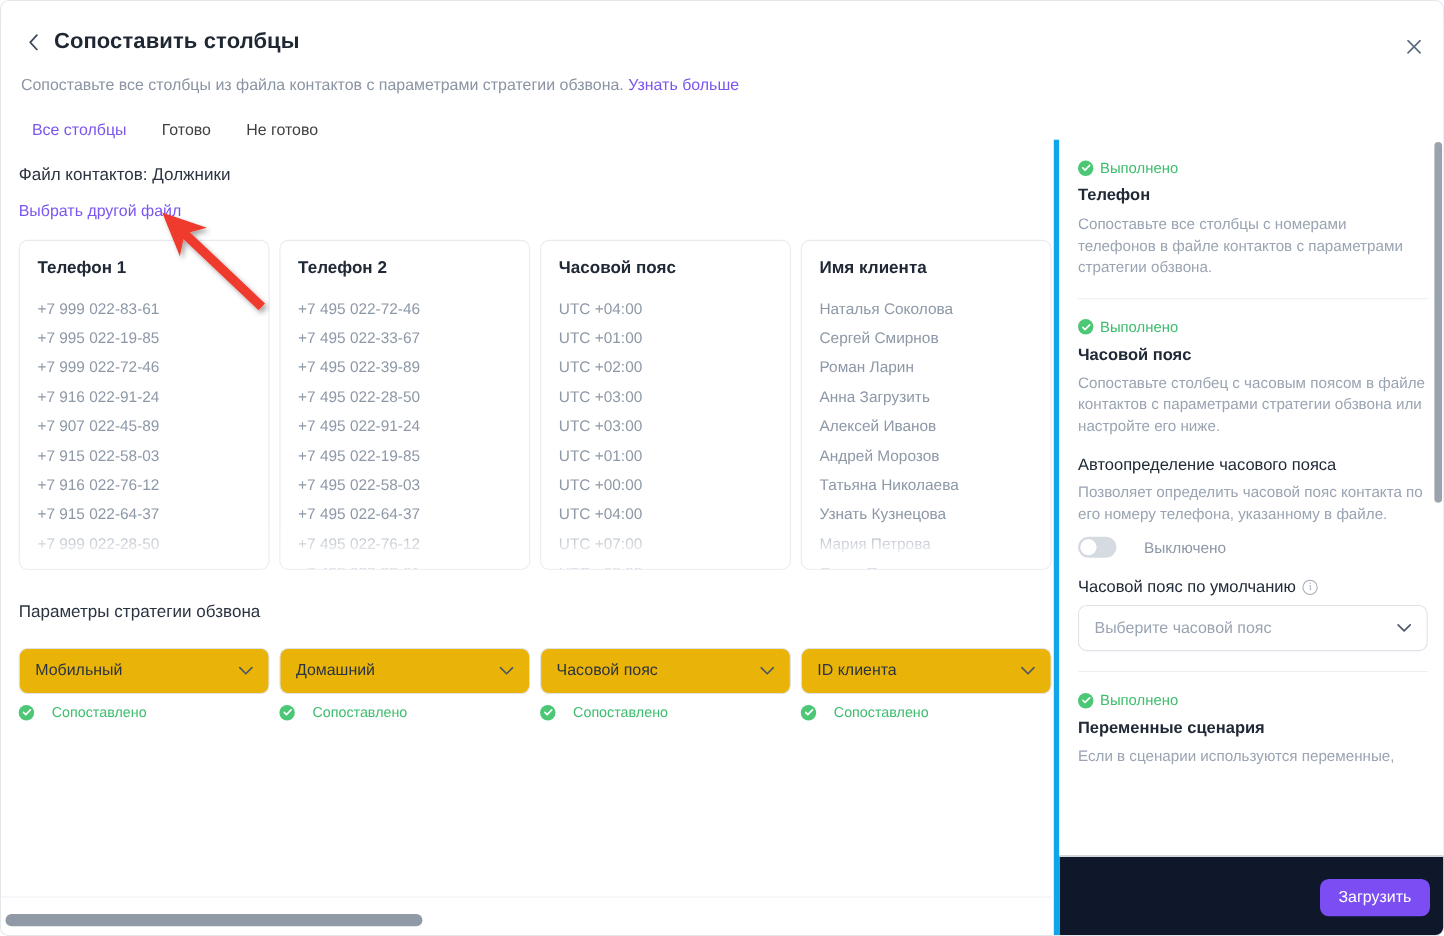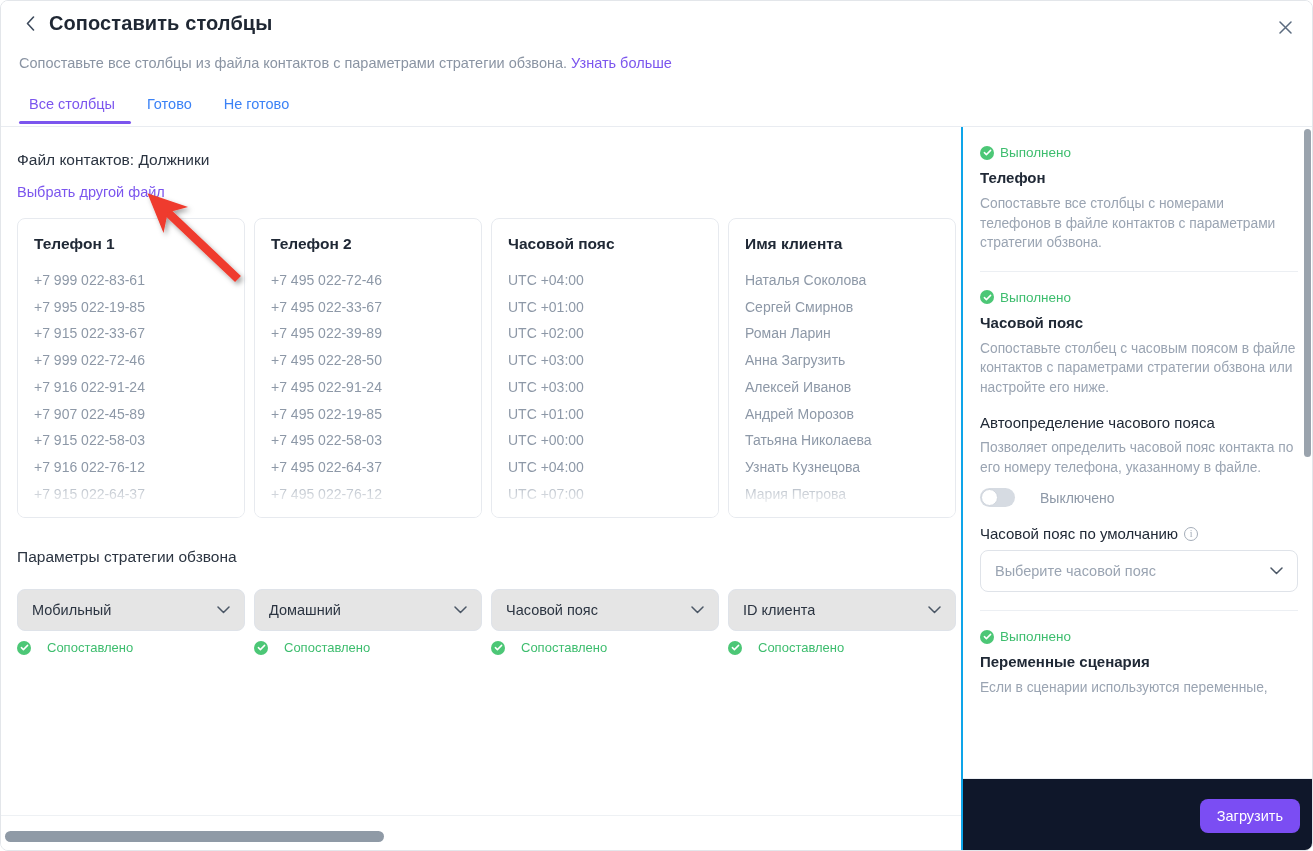--- a/index.html
+++ b/index.html
@@ -17,21 +17,21 @@
     height: 851px;
     background: #fff;
     border: 1px solid #e3e6ea;
     border-radius: 8px;
     overflow: hidden;
   }
 
   
   .header {
     position: absolute;
-    left: 0; top: 0;
+    left: 0; top: 15px;
     width: 1313px;
     height: 126px;
     background: #fff;
   }
   .title-row {
     position: absolute;
     left: 22px; top: 11px;
     display: flex; align-items: center; gap: 12px;
   }
   .back-chevron {
@@ -68,21 +68,21 @@
     cursor: pointer;
   }
   .tabs {
     position: absolute;
     left: 18px; top: 95px;
     display: flex;
     gap: 0px;
   }
   .tab {
     font-size: 14.5px;
-    color: #3b82f6;
+    color: #404040;
     padding: 0 16px 12px 16px;
     cursor: pointer;
     position: relative;
     white-space: nowrap;
   }
   .tab:first-child { padding-left: 10px; }
   .tab.active {
     color: #7b55ee;
     font-weight: 400;
   }
@@ -107,21 +107,21 @@
     left: 0; top: 126px;
     width: 1313px;
     height: 725px;
     display: flex;
   }
   .left-pane {
     position: relative;
     width: 962px;
     height: 725px;
     background: #fff;
-    border-right: 2px solid #0ea5e9;
+    border-right: 5px solid #0ea5e9;
     overflow: hidden;
   }
   .file-label {
     position: absolute;
     left: 16px; top: 24px;
     font-size: 15.5px;
     color: #2b3441;
   }
   .choose-file {
     position: absolute;
@@ -181,21 +181,21 @@
     position: absolute;
     left: 16px; top: 462px;
     display: flex;
     gap: 9px;
   }
   .sel-col { width: 228px; }
   .select {
     height: 42px;
     border: 1px solid #dfe3e9;
     border-radius: 8px;
-    background: #e5e5e5;
+    background: #eab308;
     display: flex;
     align-items: center;
     justify-content: space-between;
     padding: 0 14px 0 14px;
     cursor: pointer;
   }
   .select-value {
     font-size: 14.5px;
     color: #2b3441;
     white-space: nowrap;
@@ -444,21 +444,20 @@
       <div class="file-label">Файл контактов: Должники</div>
       <div class="choose-file">Выбрать другой файл</div>
 
       <div class="cards">
 
         <div class="card">
           <div class="card-title">Телефон 1</div>
           <div class="card-rows">
             <div class="card-row">+7 999 022-83-61</div>
             <div class="card-row">+7 995 022-19-85</div>
-            <div class="card-row">+7 915 022-33-67</div>
             <div class="card-row">+7 999 022-72-46</div>
             <div class="card-row">+7 916 022-91-24</div>
             <div class="card-row">+7 907 022-45-89</div>
             <div class="card-row">+7 915 022-58-03</div>
             <div class="card-row">+7 916 022-76-12</div>
             <div class="card-row">+7 915 022-64-37</div>
             <div class="card-row">+7 999 022-28-50</div>
           </div>
           <div class="card-fade"></div>
         </div>

